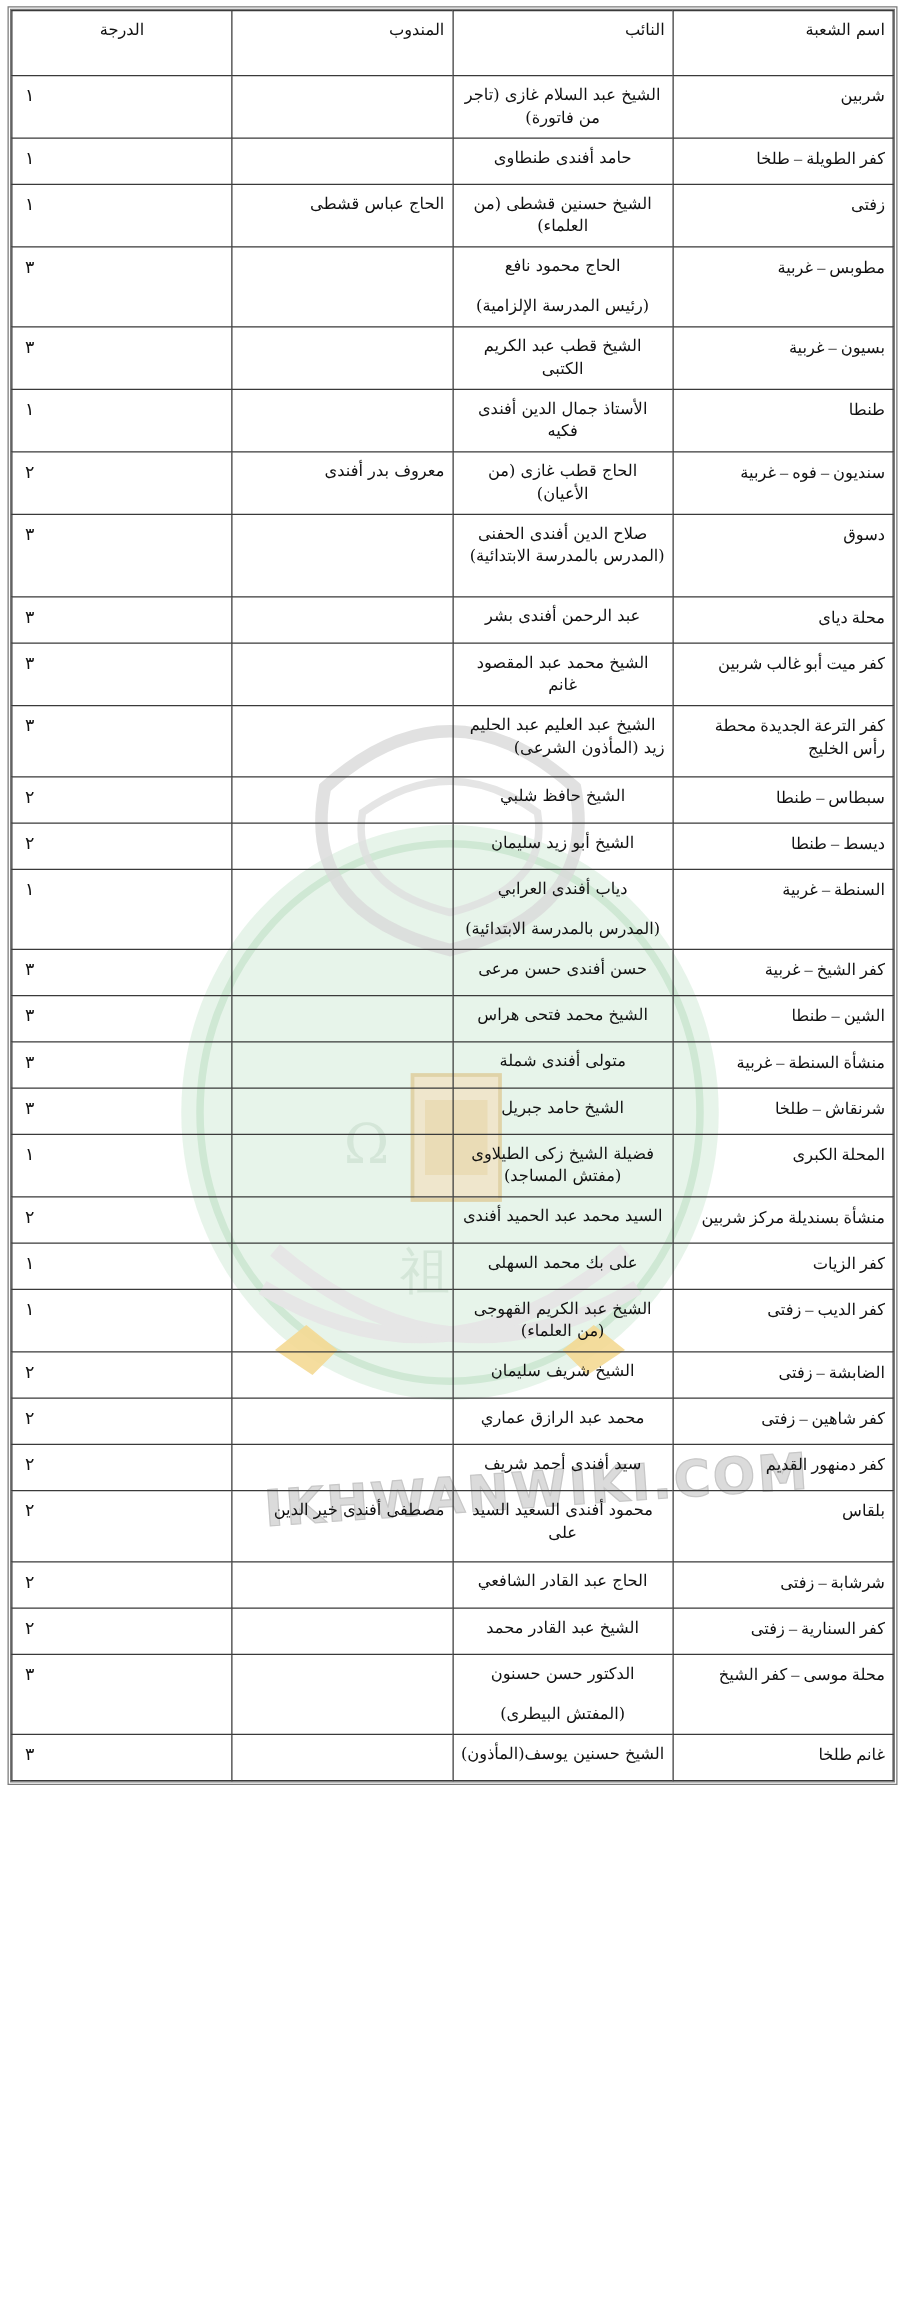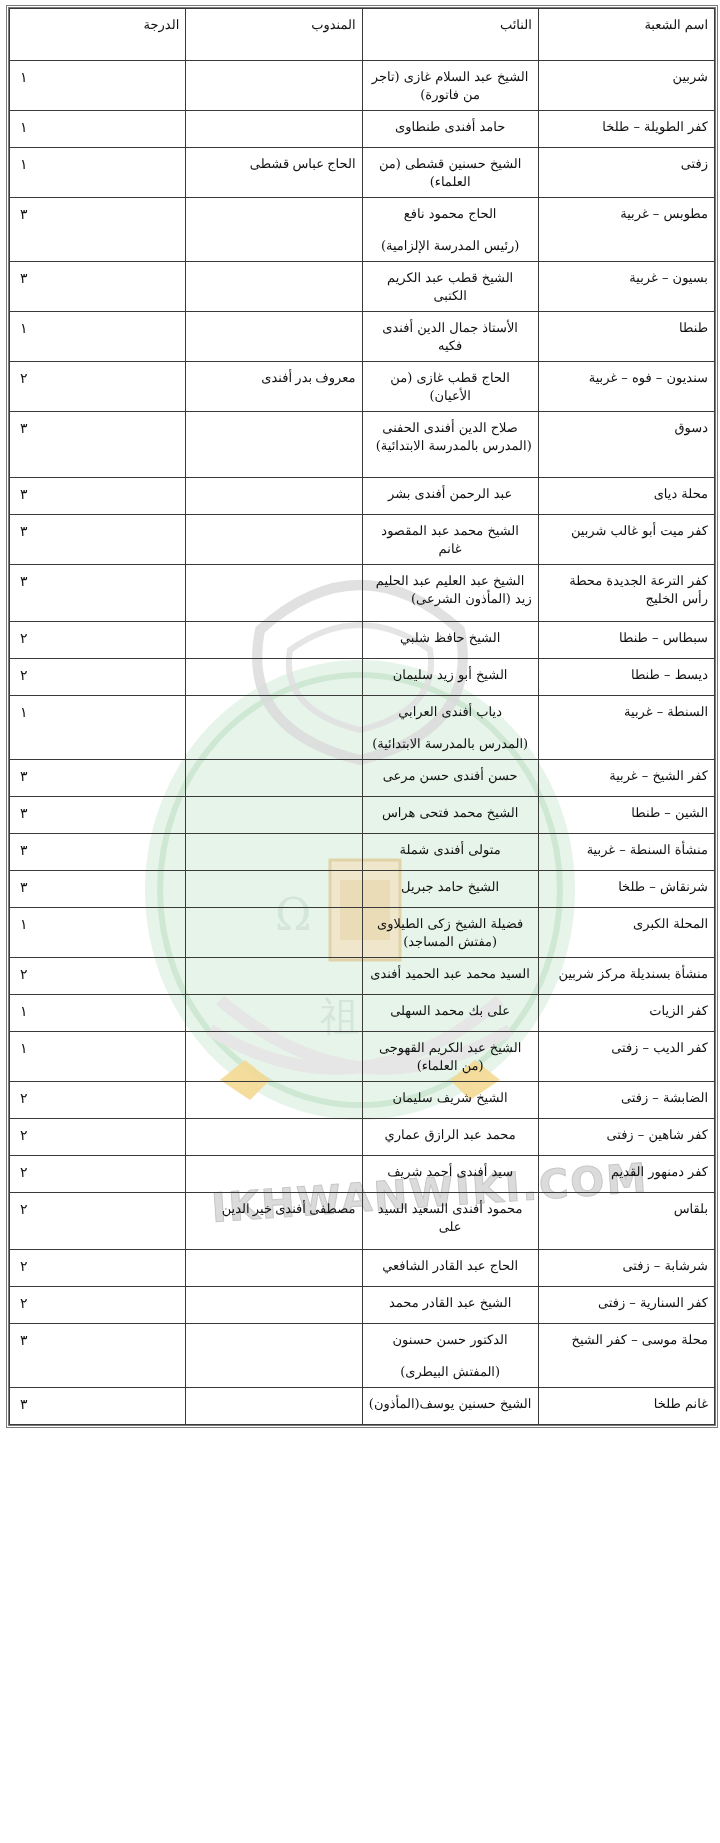--- a/index.html
+++ b/index.html
@@ -71,30 +71,30 @@
     font-size: 13px;
     line-height: 18px;
     color: #111;
     font-weight: normal;
     text-align: right;
     background: transparent;
   }
   th {
     height: 38px;
   }
-  td.branch { width: 214px; }
+  td.branch { width: 214px; font-family: Liberation Serif, serif; }
   td.deputy { width: 264px; text-align: center; }
-  td.delegate { width: 138px; font-family: Liberation Serif, serif; }
+  td.delegate { width: 138px; }
   td.grade {
     width: 44px;
     text-align: left;
     padding-left: 10px;
     font-size: 14px;
   }
-  th.grade-h { text-align: right; }
+  th.grade-h { text-align: center; }
   .line2 {
     display: block;
     margin-top: 14px;
   }
   .justify {
     text-align: justify;
     text-align-last: right;
   }
 </style>
 </head>

